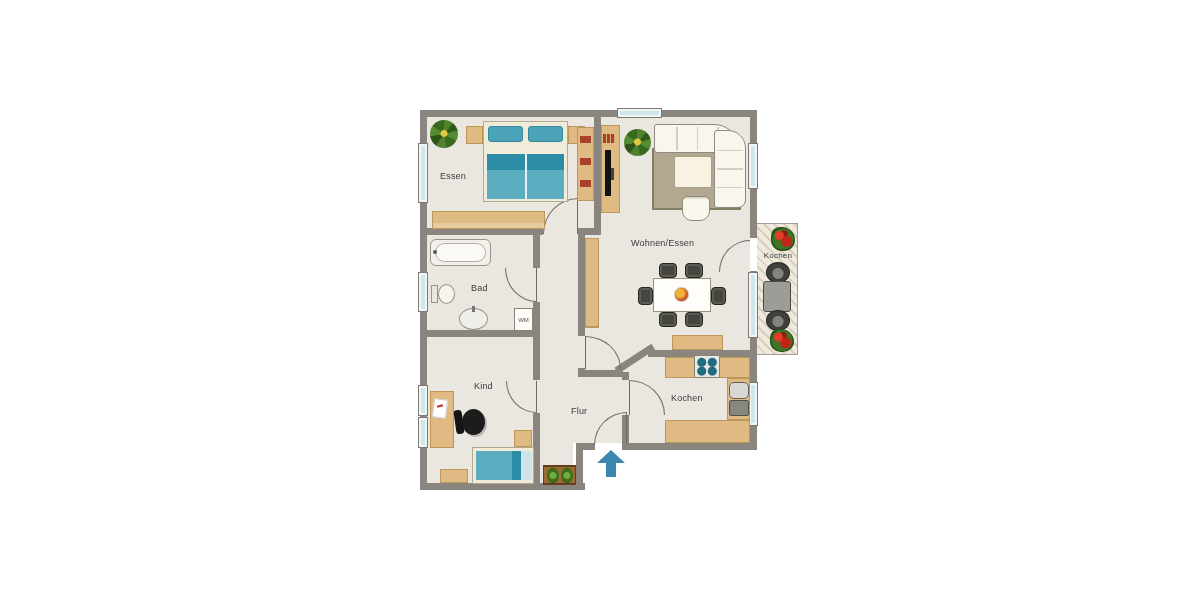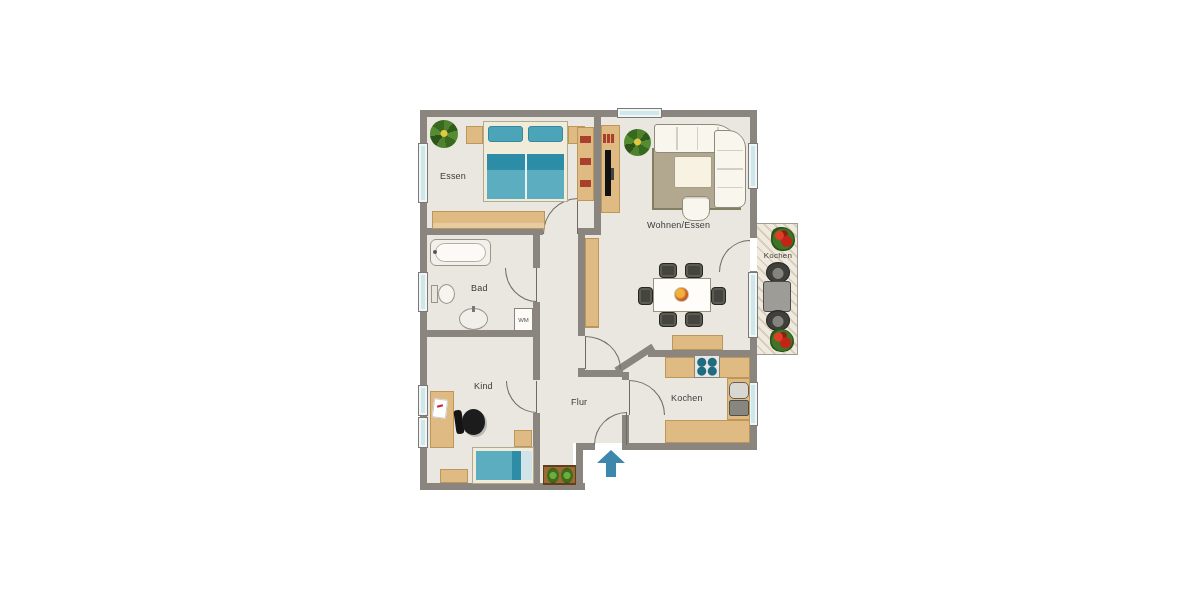--- a/index.html
+++ b/index.html
@@ -172,18 +172,18 @@
 
   <div class="flower" style="left:771px;top:227px;width:24px;height:24px;"></div>
   <div class="bchair" style="left:766px;top:262px;width:22px;height:19px;"></div>
   <div class="abs" style="left:763px;top:281px;width:28px;height:31px;background:#9d9c97;border:1.5px solid #4c4c48;border-radius:3px;"></div>
   <div class="bchair" style="left:766px;top:310px;width:22px;height:19px;"></div>
   <div class="flower" style="left:770px;top:329px;width:24px;height:23px;"></div>
 
   <span class="lbl" style="left:440px;top:171px;">Essen</span>
   <span class="lbl" style="left:471px;top:283px;">Bad</span>
   <span class="lbl" style="left:474px;top:381px;">Kind</span>
-  <span class="lbl" style="left:571px;top:397px;">Flur</span>
-  <span class="lbl" style="left:631px;top:220px;margin-left:16px;">Wohnen/Essen</span>
+  <span class="lbl" style="left:571px;top:406px;">Flur</span>
+  <span class="lbl" style="left:631px;top:238px;">Wohnen/Essen</span>
   <span class="lbl" style="left:671px;top:393px;">Kochen</span>
   <span class="lbl" style="left:757px;top:251px;width:42px;text-align:center;font-size:8px;">Kochen</span>
 
 </div>
 
 </body></html>

